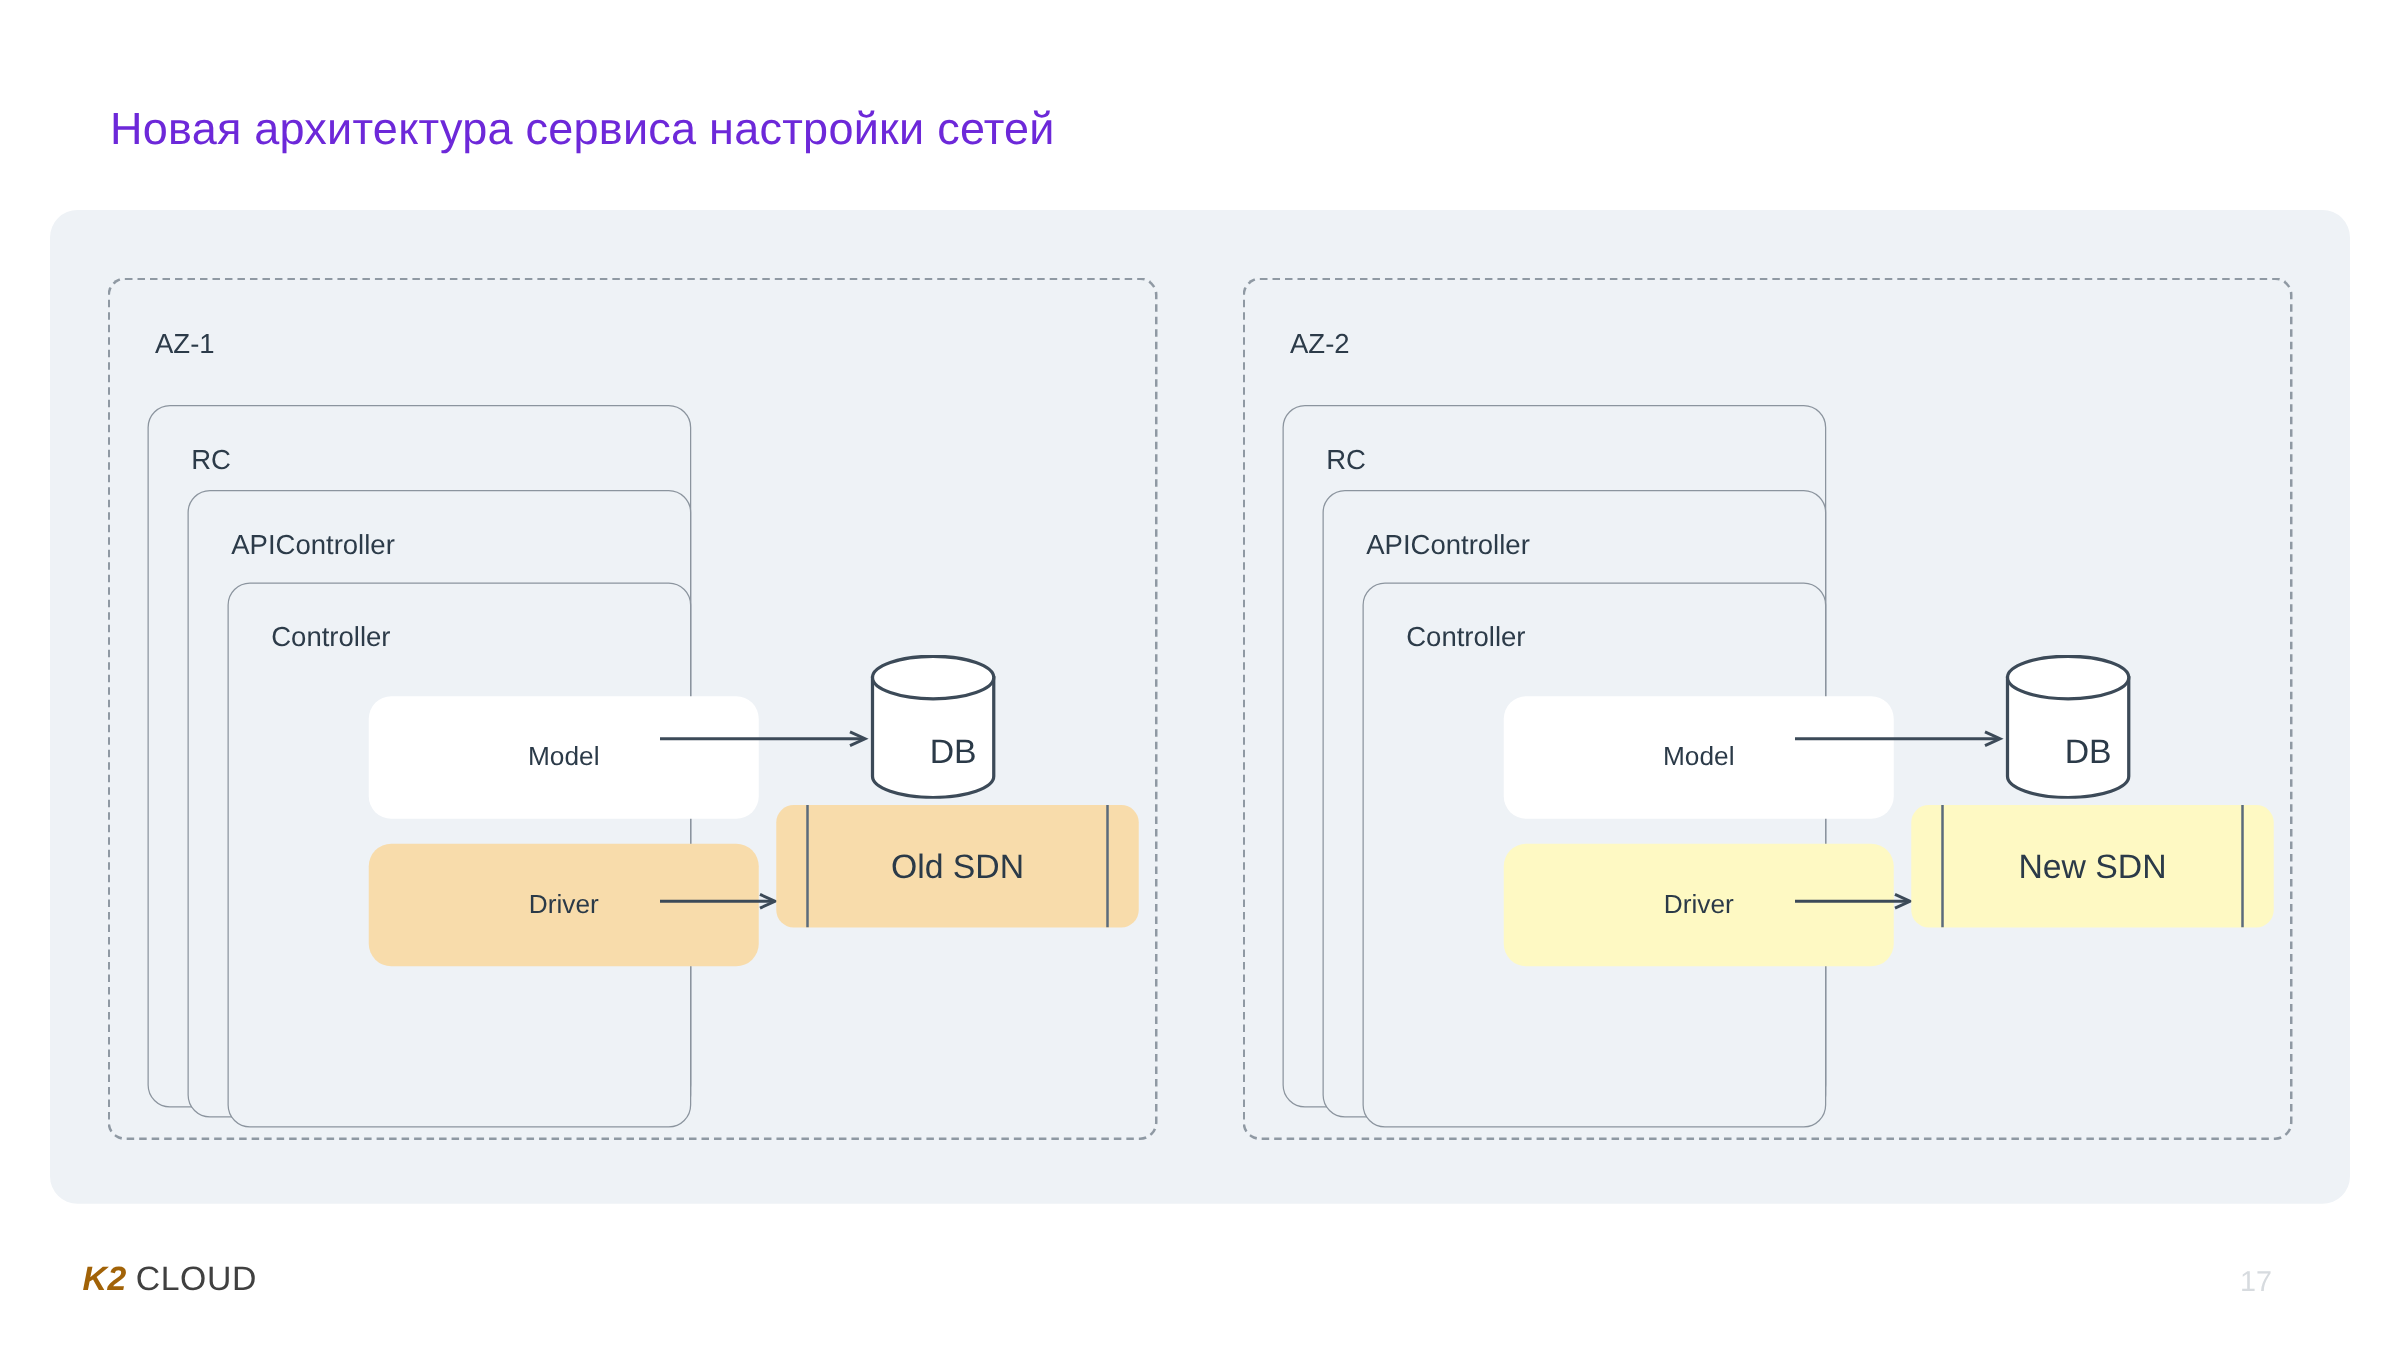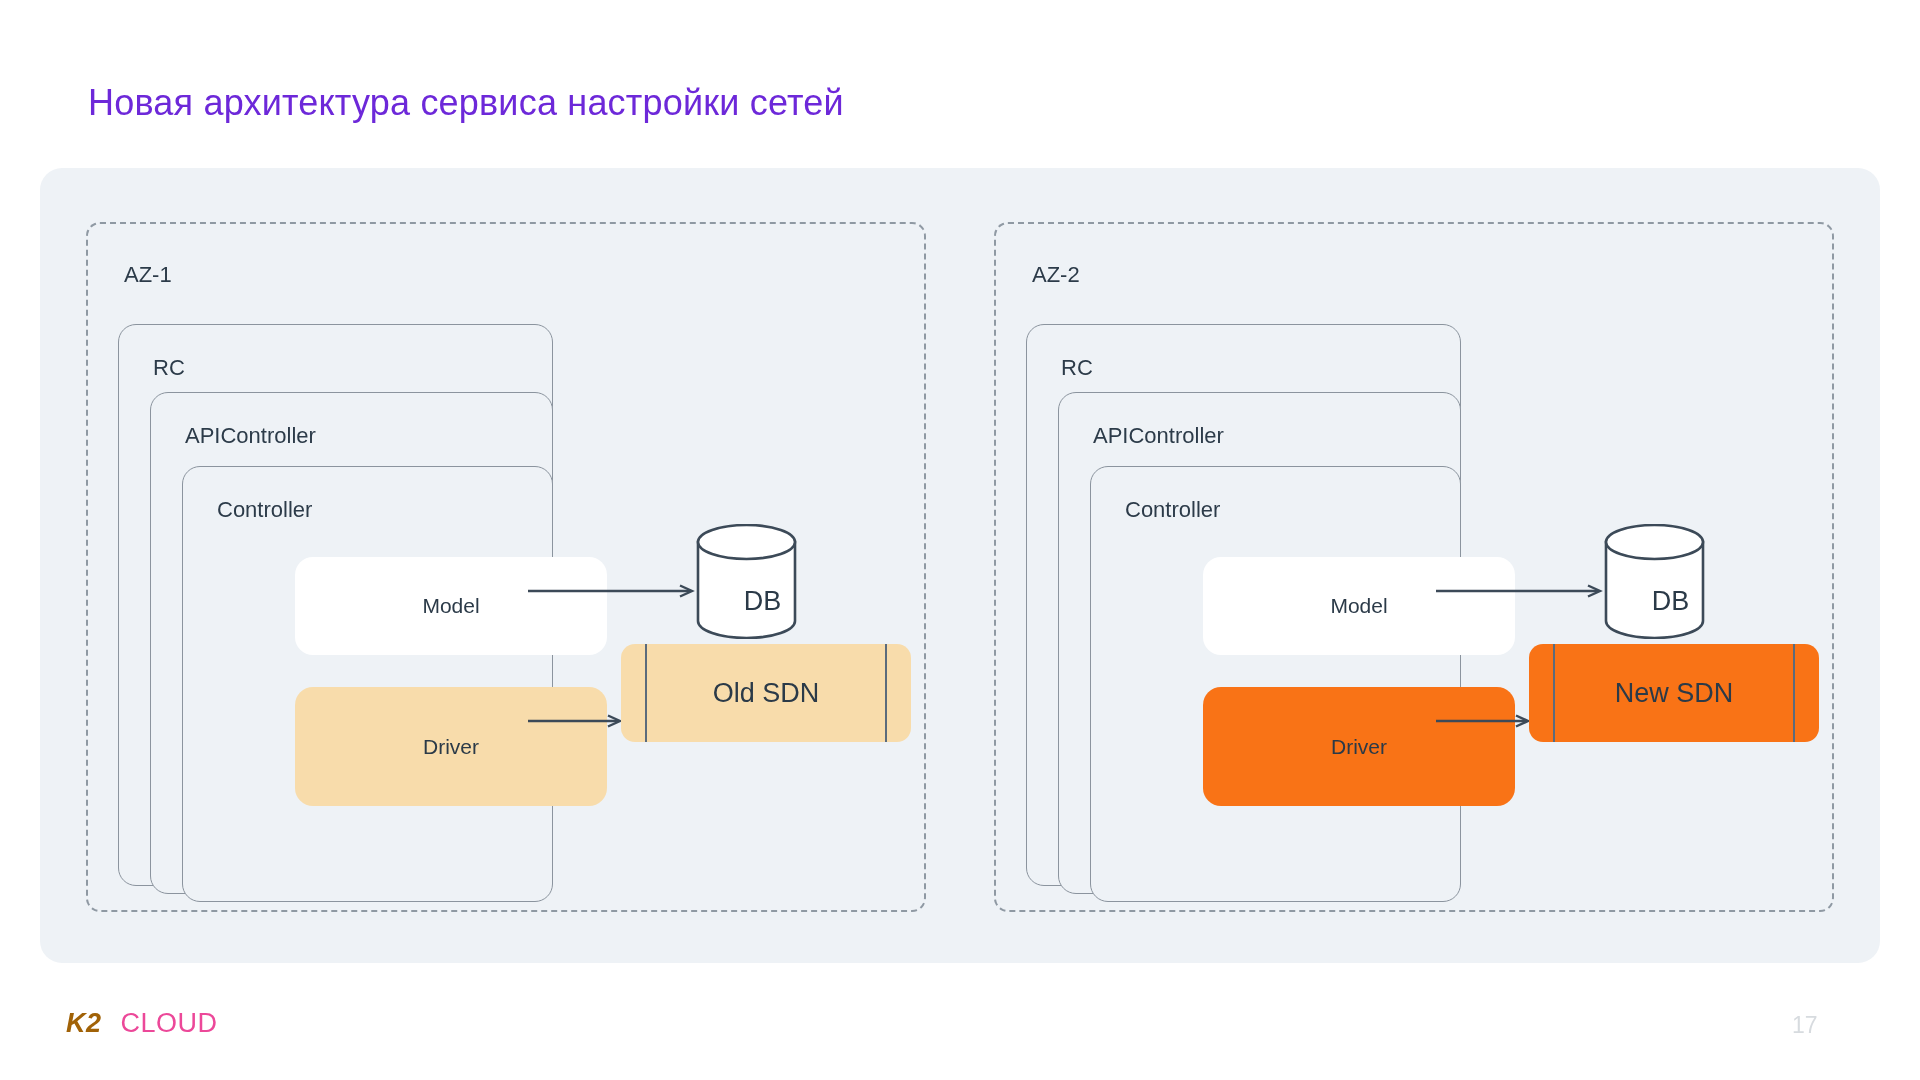--- a/index.html
+++ b/index.html
@@ -107,26 +107,26 @@
   }
   .pill-model {
     left: 112px;
     top: 90px;
     width: 312px;
     height: 98px;
     background: #ffffff;
   }
   .pill-driver {
     left: 112px;
-    top: 220px;
+    top: 208px;
     width: 312px;
-    height: 119px;
+    height: 98px;
   }
   .fill-orange { background: #f8dcab; }
-  .fill-blue   { background: #f97316; }
+  .fill-blue   { background: #fef9c3; }
 
   
   .db {
     position: absolute;
     width: 105px;
     height: 115px;
   }
   .db-1 { left: 606px; top: 300px; }
   .db-2 { left: 606px; top: 300px; }
   .db svg { display: block; }
@@ -180,21 +180,21 @@
   .logo {
     position: absolute;
     left: 66px;
     top: 1008px;
     font-size: 27px;
     font-weight: 700;
     letter-spacing: 0.5px;
     white-space: nowrap;
   }
   .logo .k2 { color: #a16207; font-style: italic; }
-  .logo .cloud { color: #ec4899; margin-left: 19px; font-weight: 400; }
+  .logo .cloud { color: #404040; margin-left: 7px; font-weight: 400; }
 
   .page-num {
     position: absolute;
     left: 1792px;
     top: 1012px;
     font-size: 23px;
     color: #d7dbdf;
   }
 </style>
 </head>

